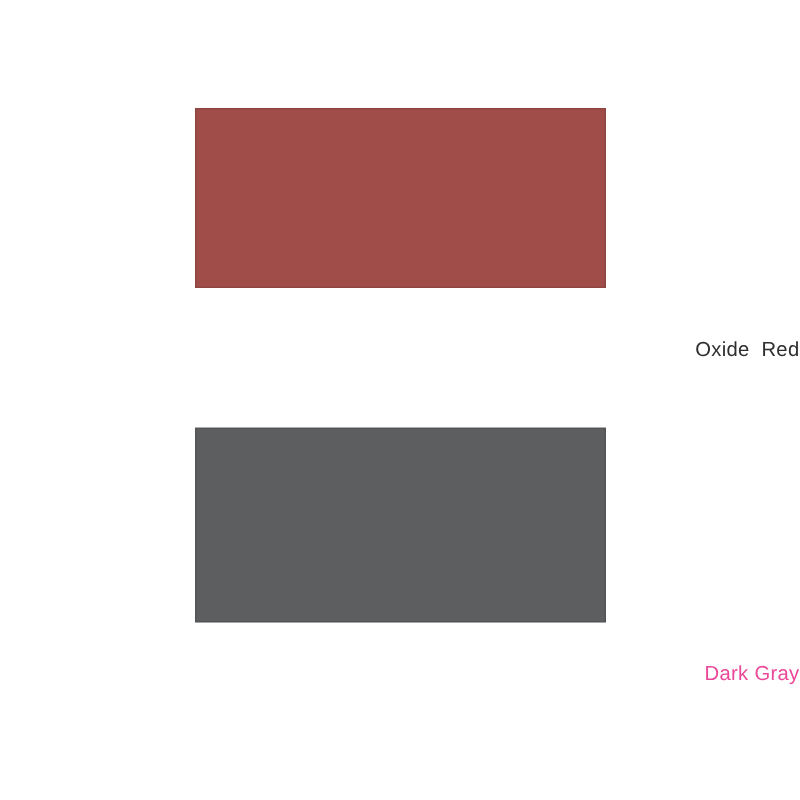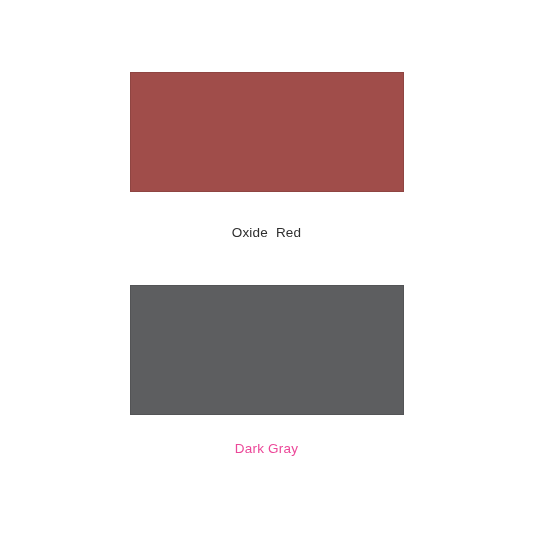--- a/index.html
+++ b/index.html
@@ -46,21 +46,21 @@
   }
 
   #chip-dark-gray {
     width: 274px;
     height: 130px;
   }
 
   .swatch-caption {
     display: block;
     width: 533px;
-    text-align: center;
+    text-align: right;
     font-family: "Liberation Sans", sans-serif;
     font-size: 13.5px;
     font-weight: 400;
     letter-spacing: 0.2px;
     color: #2e2e2e;
     white-space: pre;
   }
 
   #caption-oxide-red { margin-top: 33px; }
   #caption-dark-gray { margin-top: 26px; }

